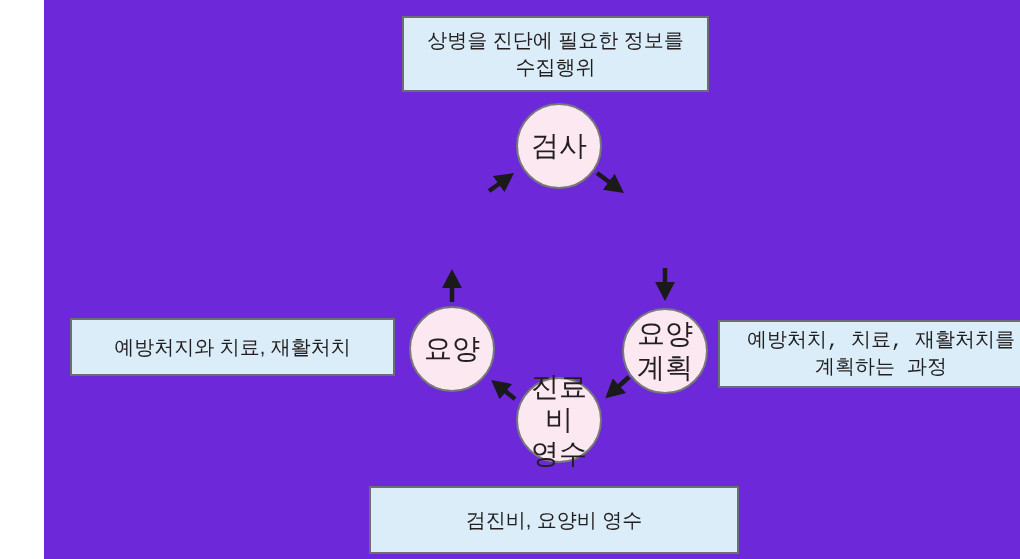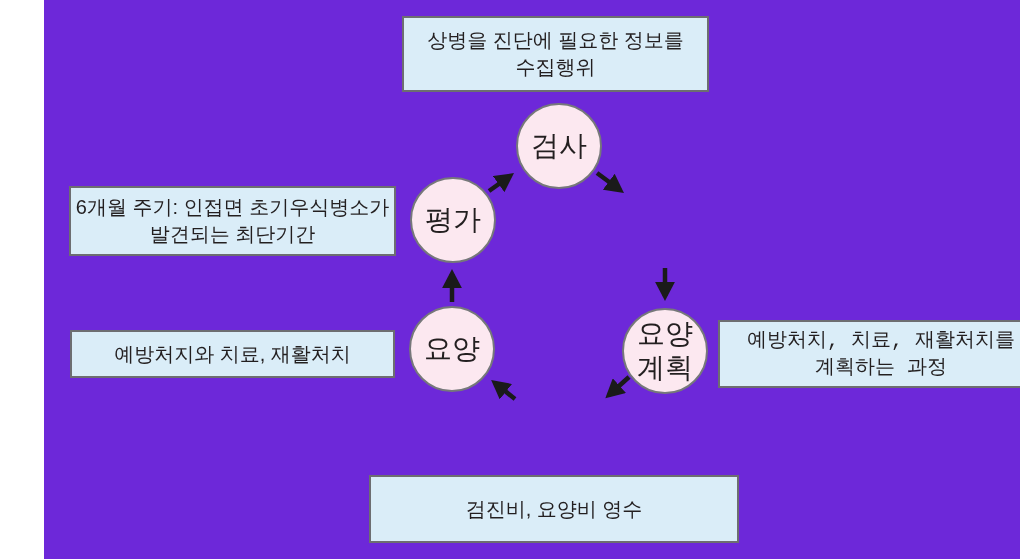--- a/index.html
+++ b/index.html
@@ -71,35 +71,34 @@
     <line x1="553" y1="173" x2="576" y2="190" stroke="#1a1a1a" stroke-width="4.5" marker-end="url(#ah)"></line>
     <line x1="621" y1="268" x2="621" y2="296" stroke="#1a1a1a" stroke-width="4.5" marker-end="url(#ah)"></line>
     <line x1="585" y1="377" x2="565" y2="395" stroke="#1a1a1a" stroke-width="4.5" marker-end="url(#ah)"></line>
     <line x1="471" y1="399" x2="451" y2="383" stroke="#1a1a1a" stroke-width="4.5" marker-end="url(#ah)"></line>
     <line x1="408" y1="302" x2="408" y2="274" stroke="#1a1a1a" stroke-width="4.5" marker-end="url(#ah)"></line>
   </svg>
 
   <div class="note-box" style="left:358px; top:16px; width:307px; height:76px;">상병을 진단에 필요한 정보를
 수집행위</div>
 
-  <div class="note-box" style="left:25px; top:186px; width:327px; height:70px;">6개월 주기: 인접면 초기우식병소가
-발견되는 최단기간</div>
 
-  <div class="note-box" style="left:26px; top:330px; width:325px; height:48px;">예방처지와 치료, 재활처치</div>
+  <div class="note-box" style="left:26px; top:318px; width:325px; height:58px;">예방처지와 치료, 재활처치</div>
 
 
   <div class="note-box" style="left:674px; top:320px; width:326px; height:68px;font-family:Liberation Mono, monospace;">예방처치, 치료, 재활처치를
 계획하는 과정</div>
 
-  <div class="note-box" style="left:325px; top:475px; width:370px; height:68px;">검진비, 요양비 영수</div>
+  <div class="note-box" style="left:325px; top:486px; width:370px; height:68px;">검진비, 요양비 영수</div>
 
   <div class="cycle-circle" style="left:472px; top:103px;">검사</div>
 
 
   <div class="cycle-circle" style="left:578px; top:308px;">요양
 계획</div>
 
+  <div class="cycle-circle" style="left:472px; top:377px;">진료비
+영수</div>
 
   <div class="cycle-circle" style="left:365px; top:306px;">요양</div>
 
-  <div class="cycle-circle" style="left:366px; top:177px;">평가</div>
 
 </div>
 
 </body></html>

